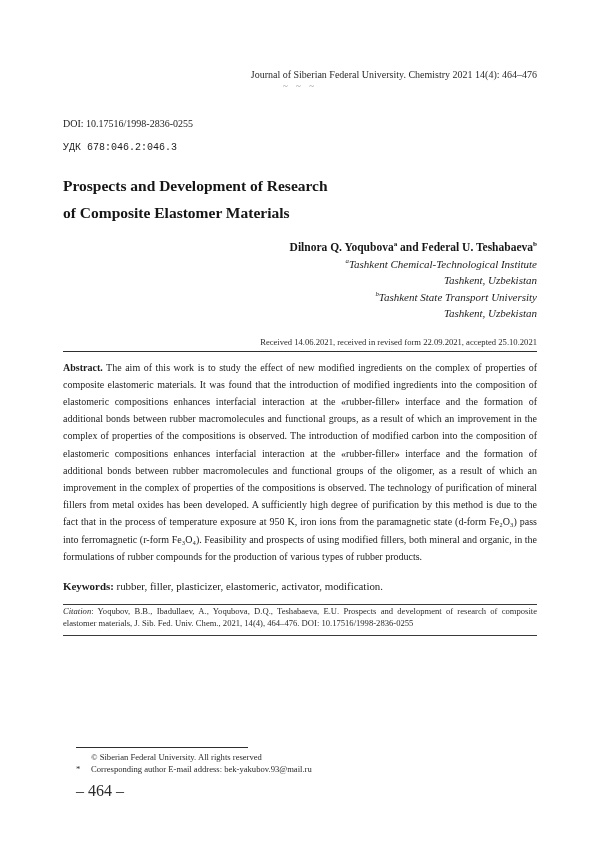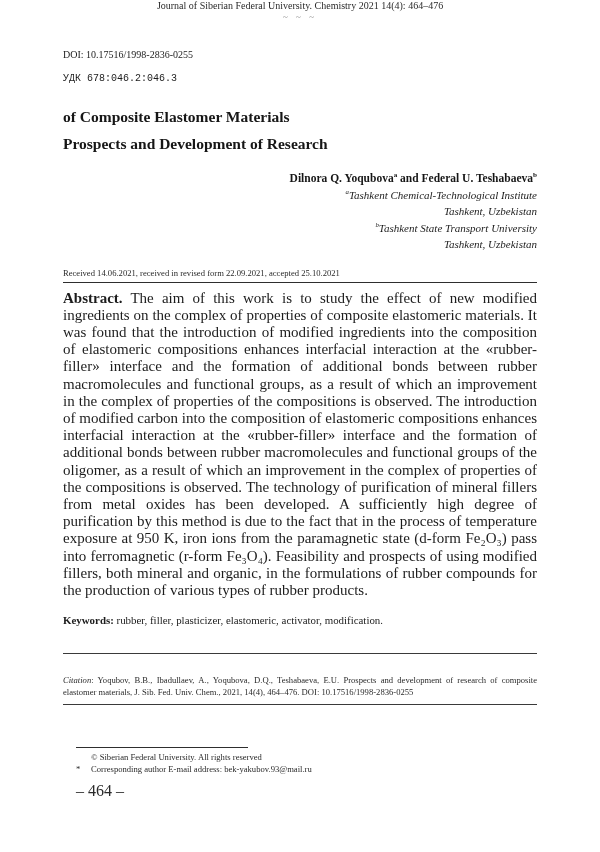--- a/index.html
+++ b/index.html
@@ -13,21 +13,22 @@
     height: 852px;
     margin: 0 auto;
     background: #ffffff;
     box-sizing: border-box;
     padding: 0 63px;
     font-family: "Liberation Serif", "DejaVu Serif", serif;
     color: #1c1c1c;
     overflow: hidden;
   }
   .journal-line {
-    text-align: center;
+    padding-top: 69px;
+    text-align: right;
     font-size: 10px;
     color: #2a2a2a;
   }
   .tilde-sep {
     text-align: center;
     font-size: 9px;
     color: #8a8a8a;
     letter-spacing: 3px;
     margin-top: 1px;
   }
@@ -62,47 +63,47 @@
     font-size: 11px;
     line-height: 16.5px;
   }
   sup {
     font-size: 0.62em;
     line-height: 0;
     vertical-align: super;
   }
   .received-line {
     margin-top: 15px;
-    text-align: left;
+    text-align: right;
     font-size: 8.6px;
     color: #2a2a2a;
   }
   .rule {
     border: 0;
     border-top: 1px solid #2e2e2e;
     margin: 4px 0 0 0;
   }
   .abstract-par {
     margin-top: 7px;
-    font-size: 15px;
+    font-size: 10px;
     line-height: 17.2px;
     text-align: justify;
   }
   .abstract-label, .keywords-label {
     font-weight: bold;
   }
   .keywords-par {
     margin-top: 15px;
     font-size: 10.9px;
   }
   .citation-block {
-    margin-top: 27px;
+    margin-top: 12px;
     border-top: 1px solid #3a3a3a;
     border-bottom: 1px solid #3a3a3a;
-    padding: 20px 0 6px 0;
+    padding: 0 0 6px 0;
     font-size: 8.6px;
     line-height: 12px;
     text-align: justify;
     color: #2a2a2a;
   }
   .citation-label {
     font-style: italic;
   }
   .page-footer {
     position: absolute;
@@ -144,22 +145,22 @@
 
 <div class="page">
 
   <div class="journal-line">Journal of Siberian Federal University. Chemistry 2021 14(4): 464–476</div>
   <div class="tilde-sep">~ ~ ~</div>
 
   <div class="doi-line">DOI: 10.17516/1998-2836-0255</div>
   <div class="udk-line">УДК 678:046.2:046.3</div>
 
   <div class="article-title">
+    <div>Prospects and Development of Research</div>
     <div>of Composite Elastomer Materials</div>
-    <div>Prospects and Development of Research</div>
   </div>
 
   <div class="authors-block">
     <div class="author-line"><span>Dilnora Q. Yoqubova</span><sup>a</sup><span> and Federal U. Teshabaeva</span><sup>b</sup></div>
     <div class="affil-line"><sup>a</sup><span>Tashkent Chemical-Technological Institute</span></div>
     <div class="affil-line">Tashkent, Uzbekistan</div>
     <div class="affil-line"><sup>b</sup><span>Tashkent State Transport University</span></div>
     <div class="affil-line">Tashkent, Uzbekistan</div>
   </div>
 

